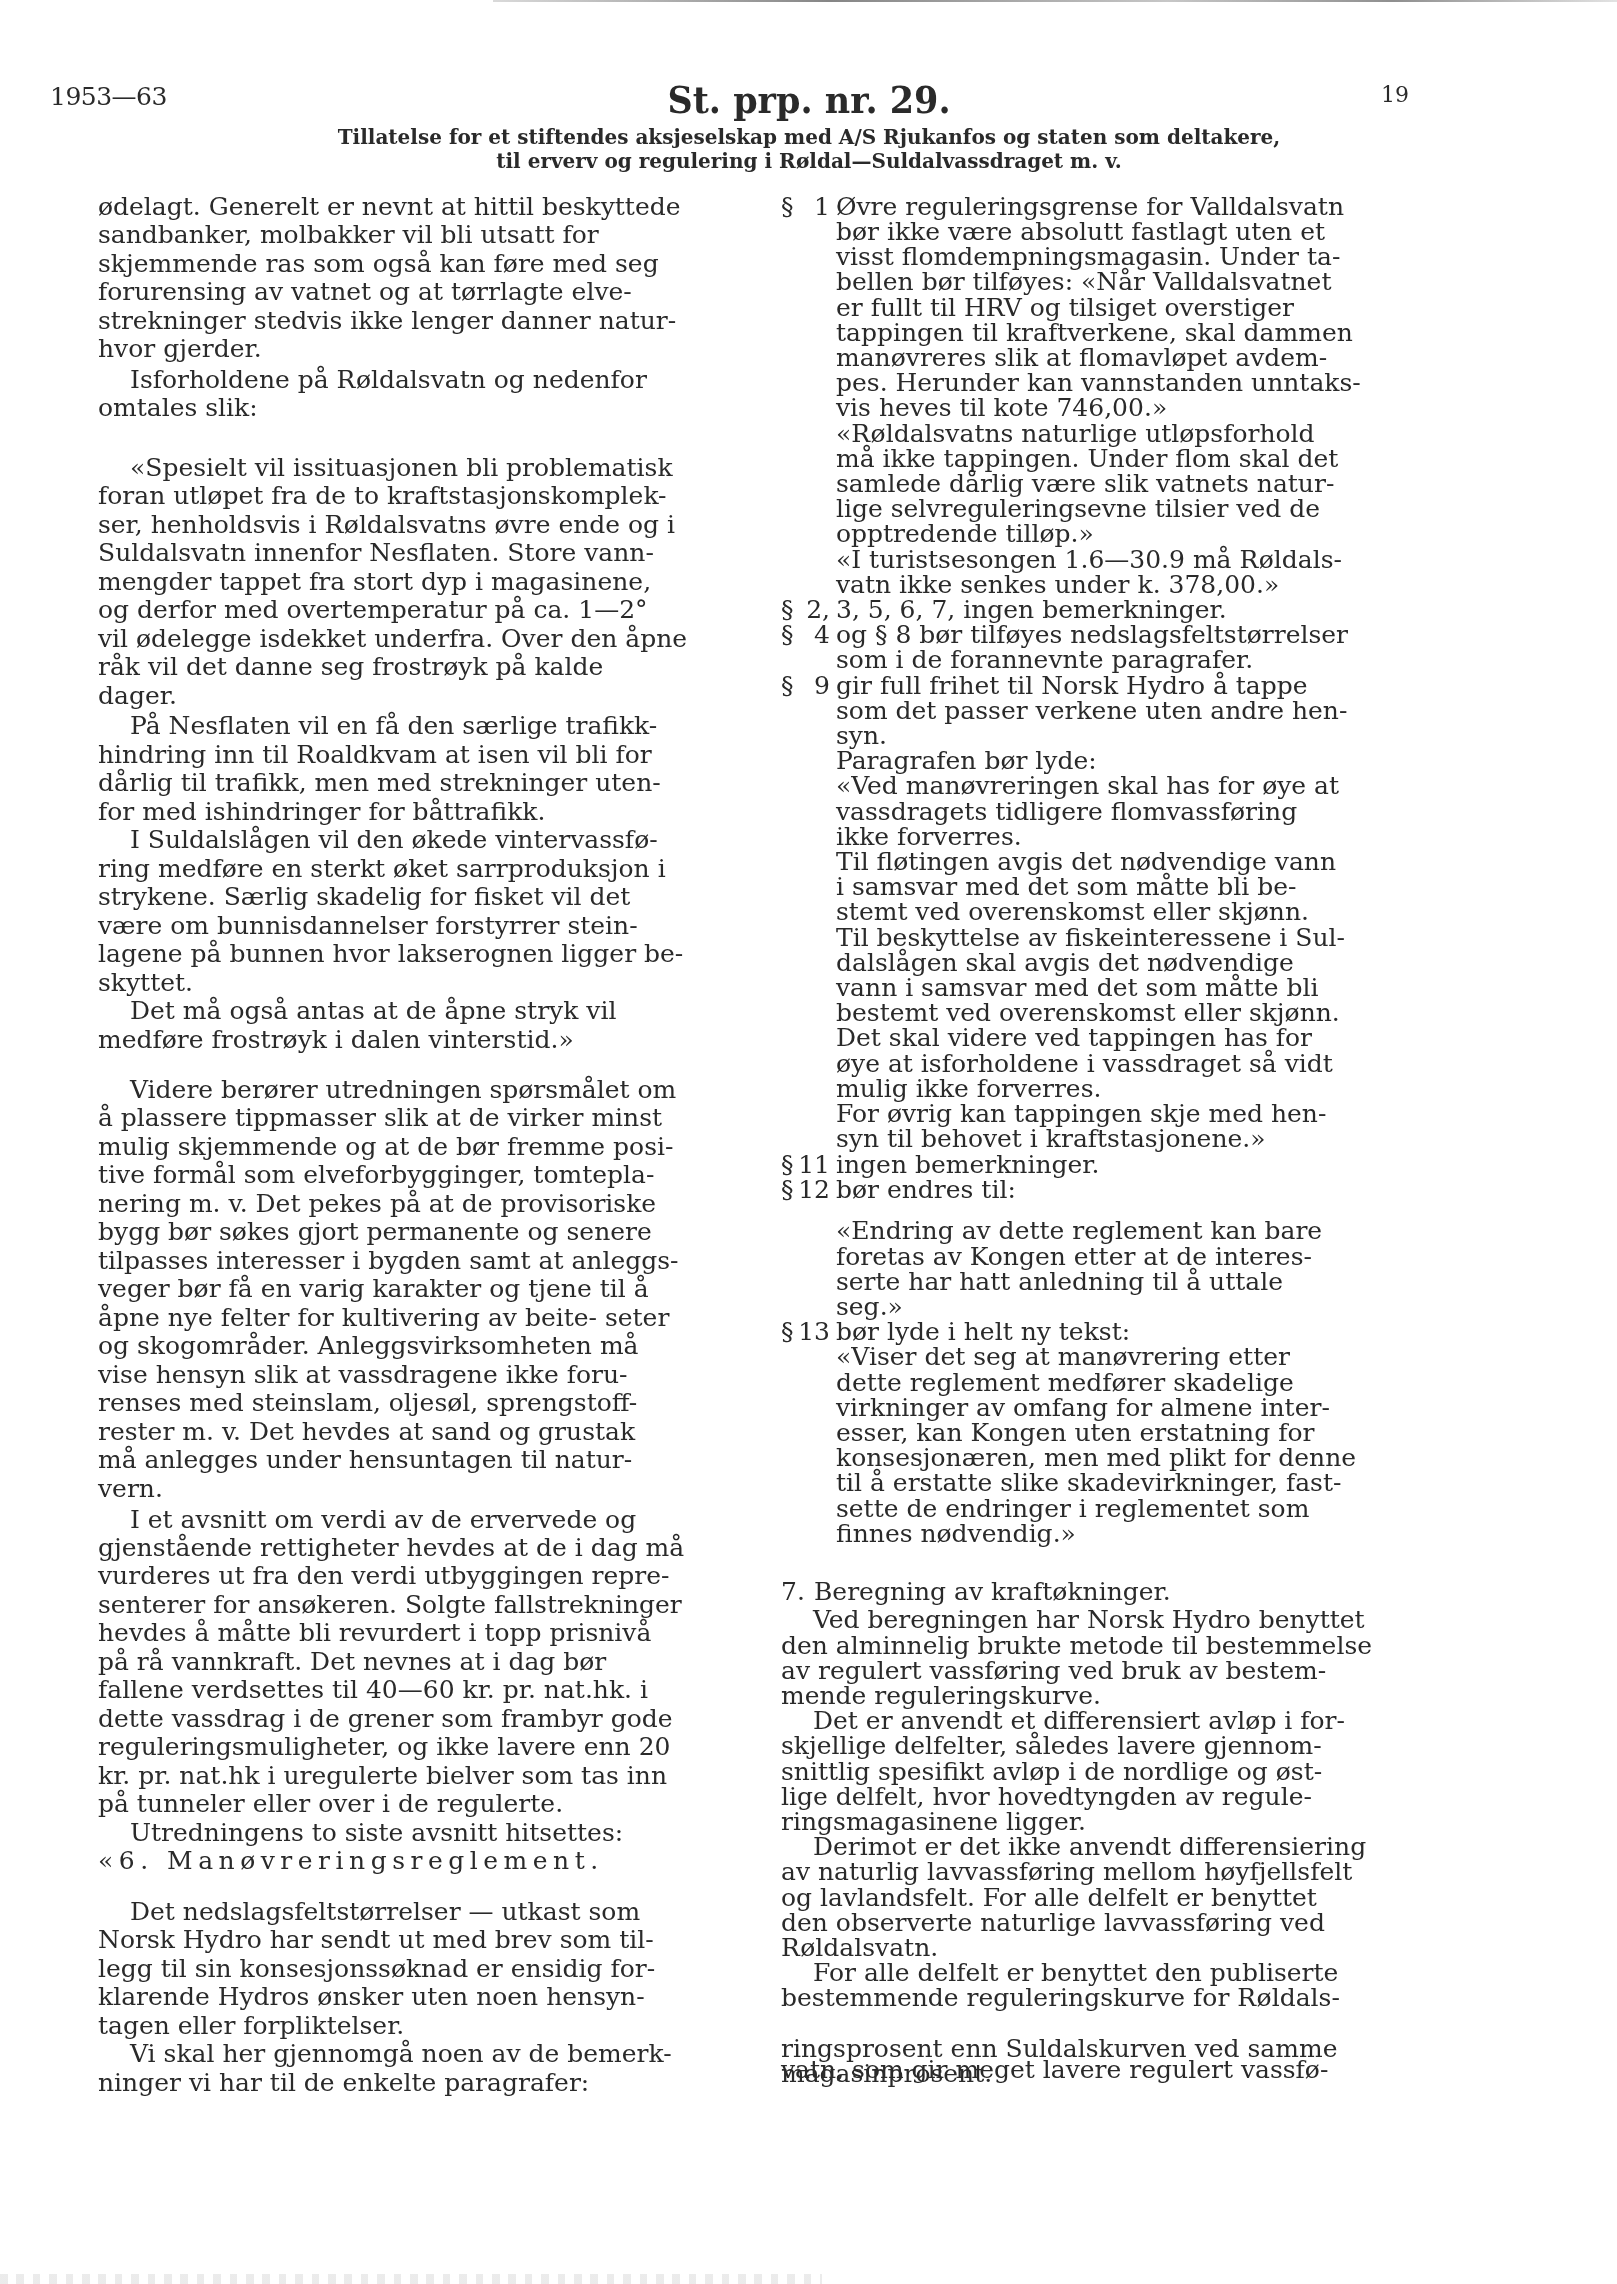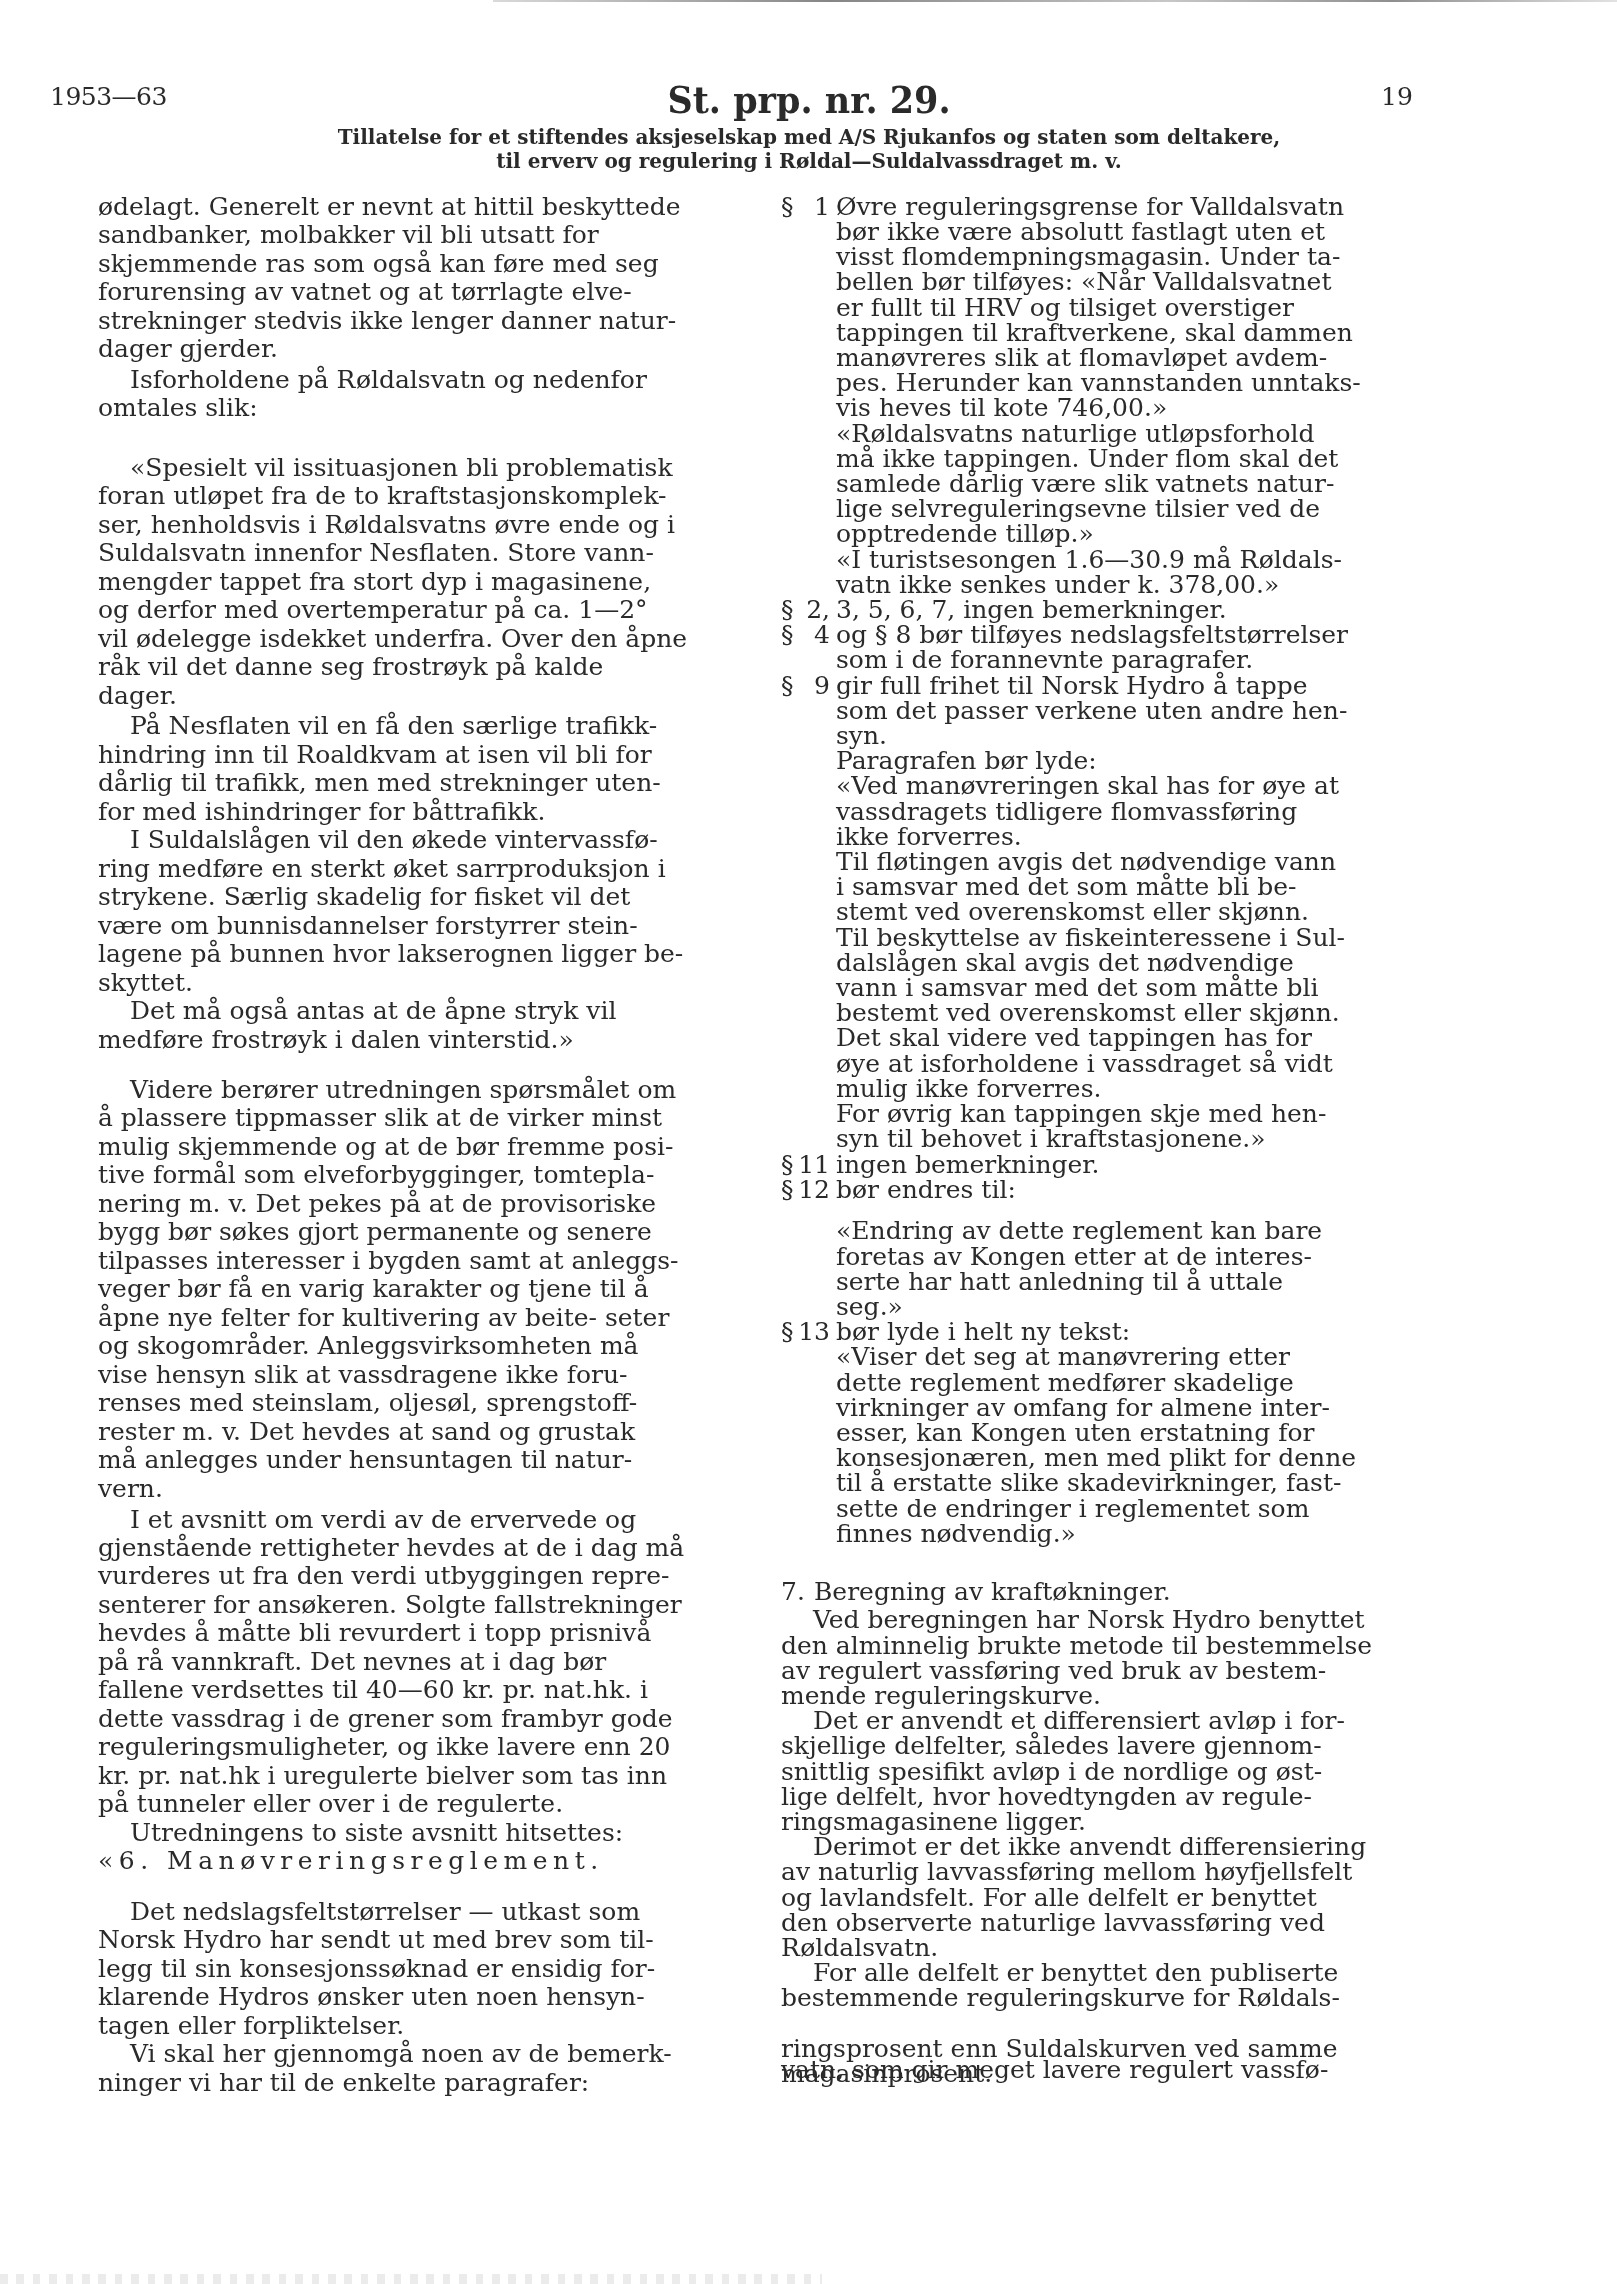--- a/index.html
+++ b/index.html
@@ -5,21 +5,21 @@
   html, body { margin: 0; padding: 0; background: #ffffff; }
   body { width: 1618px; height: 2284px; position: relative; overflow: hidden;
          font-family: "DejaVu Serif", "Liberation Serif", serif; color: #2a2a2a; }
   .scan-edge-top { position: absolute; left: 493px; top: 0; width: 1125px; height: 2.2px;
                    background: linear-gradient(90deg, #bbb, #222 30%, #999 60%, #333 80%, #ccc); opacity: .55; }
   .scan-edge-bottom { position: absolute; left: 0; top: 2274px; width: 822px; height: 10.4px;
                       background: repeating-linear-gradient(90deg, #d8d8d8 0 7.7px, #fff 7.7px 16.4px); opacity: .5; }
   .hdr-year { position: absolute; left: 50px; top: 82px; font-size: 25px; letter-spacing: -0.5px; }
   .hdr-title { position: absolute; left: 0; width: 1618px; top: 77px; text-align: center;
                font-size: 38px; font-weight: bold; transform: scaleX(.92); }
-  .hdr-page { position: absolute; left: 1381px; top: 82px; font-size: 25px; }
+  .hdr-page { position: absolute; left: 1381px; top: 82px; font-size: 22px; }
   .hdr-sub { position: absolute; left: 0; width: 1618px; text-align: center; font-size: 20px; font-weight: bold; }
   .hdr-sub.l1 { top: 125px; }
   .hdr-sub.l2 { top: 149px; }
 
   .col { position: absolute; top: 0; }
   .col-left { left: 98px; width: 627px; }
   .col-right { left: 781px; width: 729px; }
   .ln { position: absolute; left: 0; font-size: 25px; line-height: 28.5px; white-space: nowrap; }
   .ind { padding-left: 32px; }
   .sec-head { letter-spacing: 5.5px; }
@@ -41,21 +41,21 @@
   <div class="hdr-sub l2">til erverv og regulering i Røldal—Suldalvassdraget m. v.</div>
 </header>
 
 <main>
   <section class="col col-left" id="left-col">
       <div class="ln" style="top: 193px; left: 0px;">ødelagt. Generelt er nevnt at hittil beskyttede</div>
       <div class="ln" style="top: 221px; left: 0px;">sandbanker, molbakker vil bli utsatt for</div>
       <div class="ln" style="top: 250px; left: 0px;">skjemmende ras som også kan føre med seg</div>
       <div class="ln" style="top: 278px; left: 0px;">forurensing av vatnet og at tørrlagte elve-</div>
       <div class="ln" style="top: 307px; left: 0px;">strekninger stedvis ikke lenger danner natur-</div>
-      <div class="ln" style="top: 335px; left: 0px;">dager gjerder.</div>
+      <div class="ln" style="top: 335px; left: 0px;">hvor gjerder.</div>
       <div class="ln ind" style="top: 366px; left: 0px;">Isforholdene på Røldalsvatn og nedenfor</div>
       <div class="ln" style="top: 394px; left: 0px;">omtales slik:</div>
       <div class="ln ind" style="top: 454px; left: 0px;">«Spesielt vil issituasjonen bli problematisk</div>
       <div class="ln" style="top: 482px; left: 0px;">foran utløpet fra de to kraftstasjonskomplek-</div>
       <div class="ln" style="top: 511px; left: 0px;">ser, henholdsvis i Røldalsvatns øvre ende og i</div>
       <div class="ln" style="top: 539px; left: 0px;">Suldalsvatn innenfor Nesflaten. Store vann-</div>
       <div class="ln" style="top: 568px; left: 0px;">mengder tappet fra stort dyp i magasinene,</div>
       <div class="ln" style="top: 596px; left: 0px;">og derfor med overtemperatur på ca. 1—2°</div>
       <div class="ln" style="top: 625px; left: 0px;">vil ødelegge isdekket underfra. Over den åpne</div>
       <div class="ln" style="top: 653px; left: 0px;">råk vil det danne seg frostrøyk på kalde</div>

